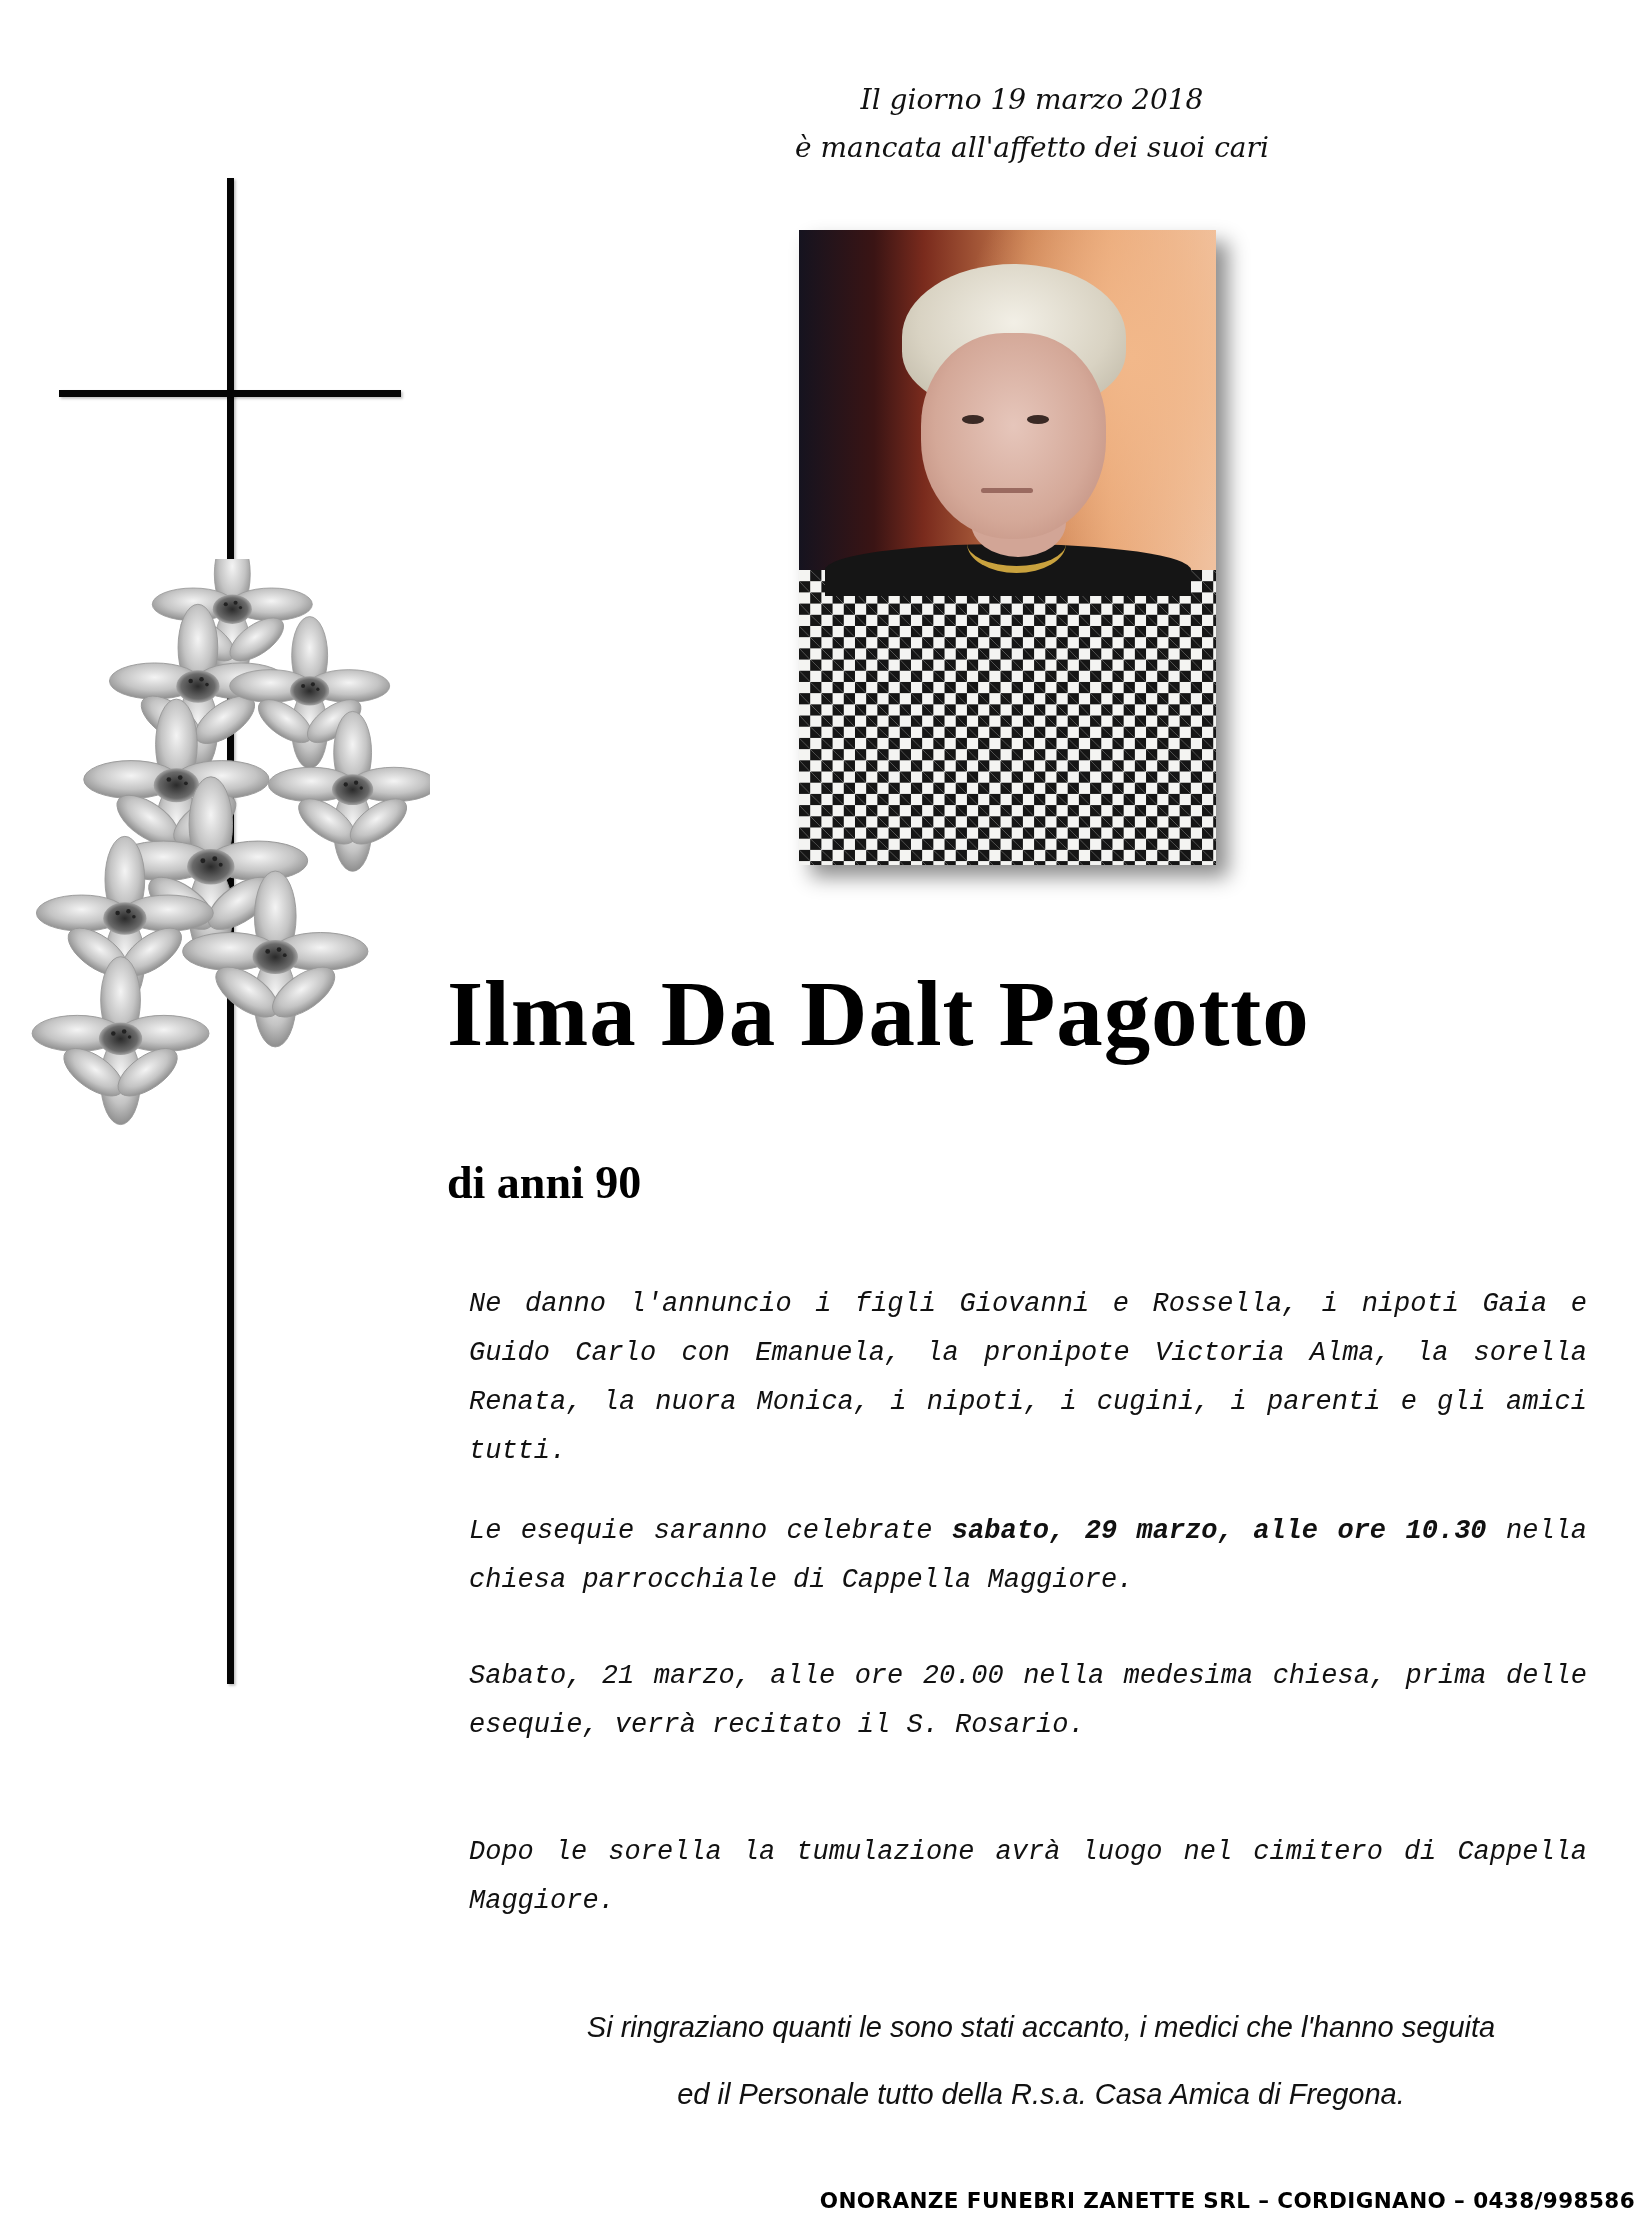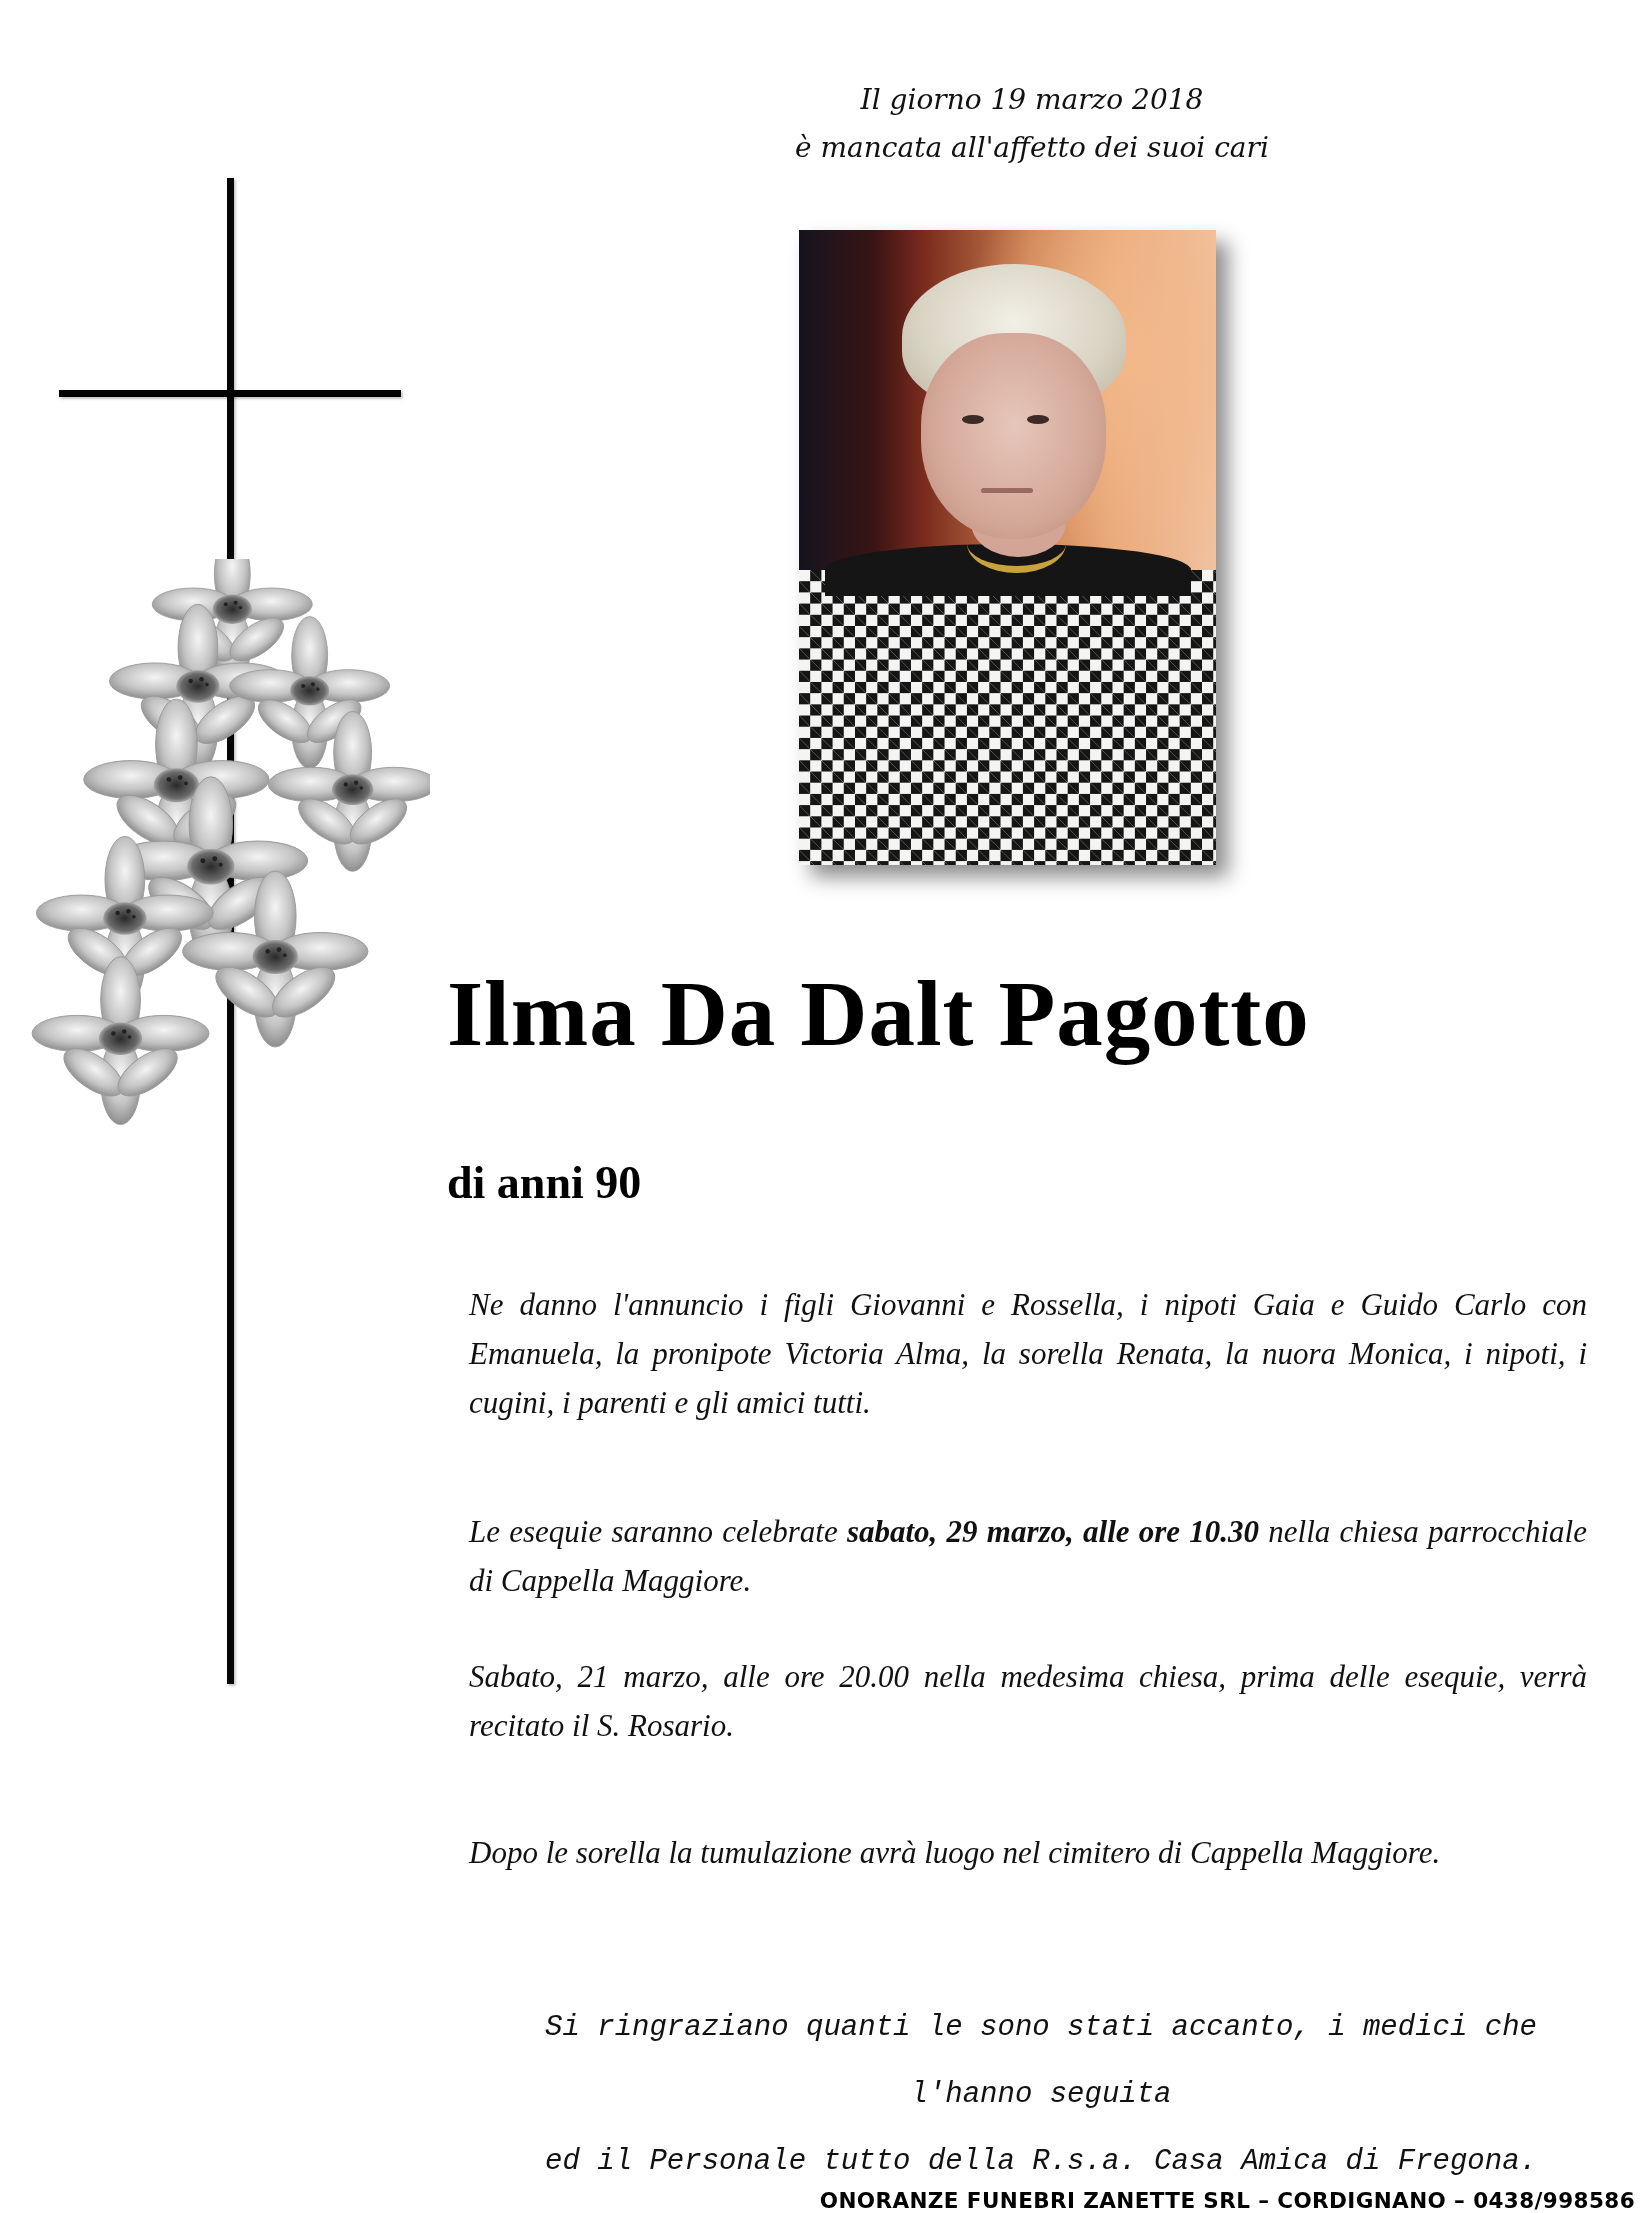--- a/index.html
+++ b/index.html
@@ -88,34 +88,34 @@
   }
   .age {
     left: 447px; top: 1153px; width: 1205px; 
     font-family: "Liberation Serif", serif; font-weight: bold;
     font-size: 46px; line-height: 60px;
   }
 
   
   .para {
     left: 469px; width: 1118px;
-    font-family: Liberation Serif, serif; font-style: italic;
-    font-size: 31px; line-height: 49px; text-align: justify; color: #111;
+    font-family: Liberation Mono, monospace; font-style: italic;
+    font-size: 27px; line-height: 49px; text-align: justify; color: #111;
     text-align-last: left;
   }
   .p1 { top: 1280px; }
   .p2 { top: 1507px; }
   .p3 { top: 1652px; }
   .p4 { top: 1828px; }
   .para b { font-weight: bold; }
 
   
   .thanks {
     left: 482px; top: 1994px; width: 1118px; text-align: center;
-    font-family: Liberation Mono, monospace; font-style: italic;
+    font-family: Liberation Sans, sans-serif; font-style: italic;
     font-size: 29px; line-height: 67px; color: #111;
   }
   .thanks div { display: block; }
 
   
   .footer {
     left: 465px; top: 2187px; width: 1170px; text-align: right;
     font-family: "DejaVu Sans", sans-serif; font-weight: bold;
     font-size: 21.5px; line-height: 27.5px; color: #000; letter-spacing: 0.4px;
   }

